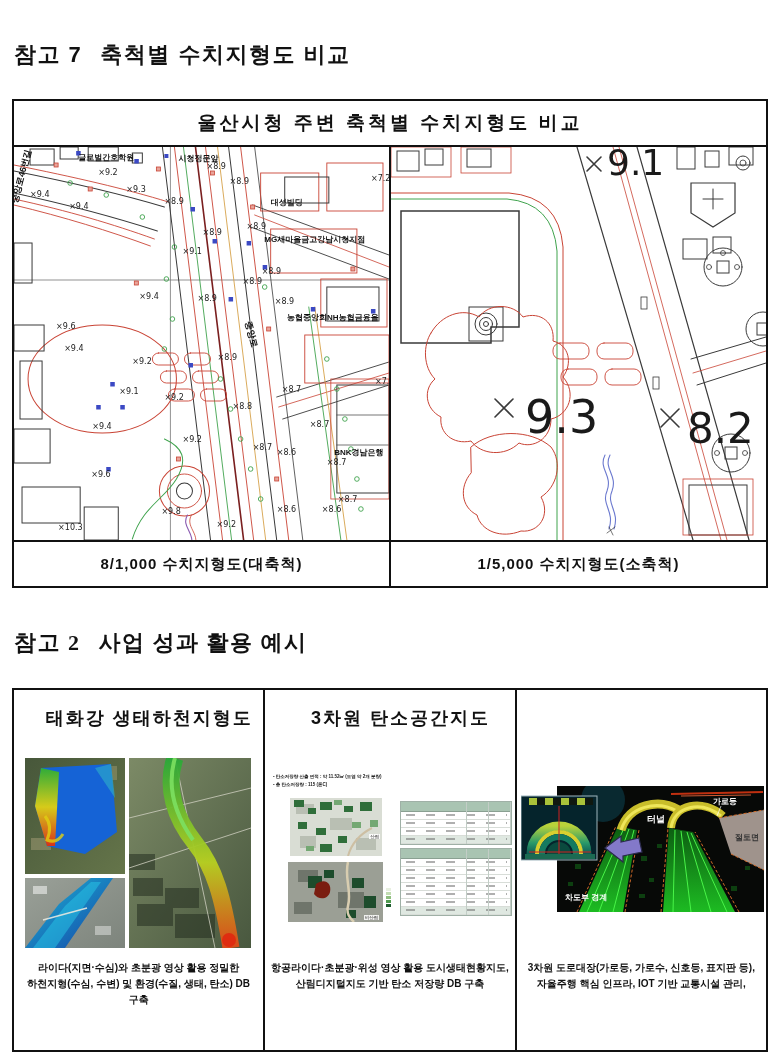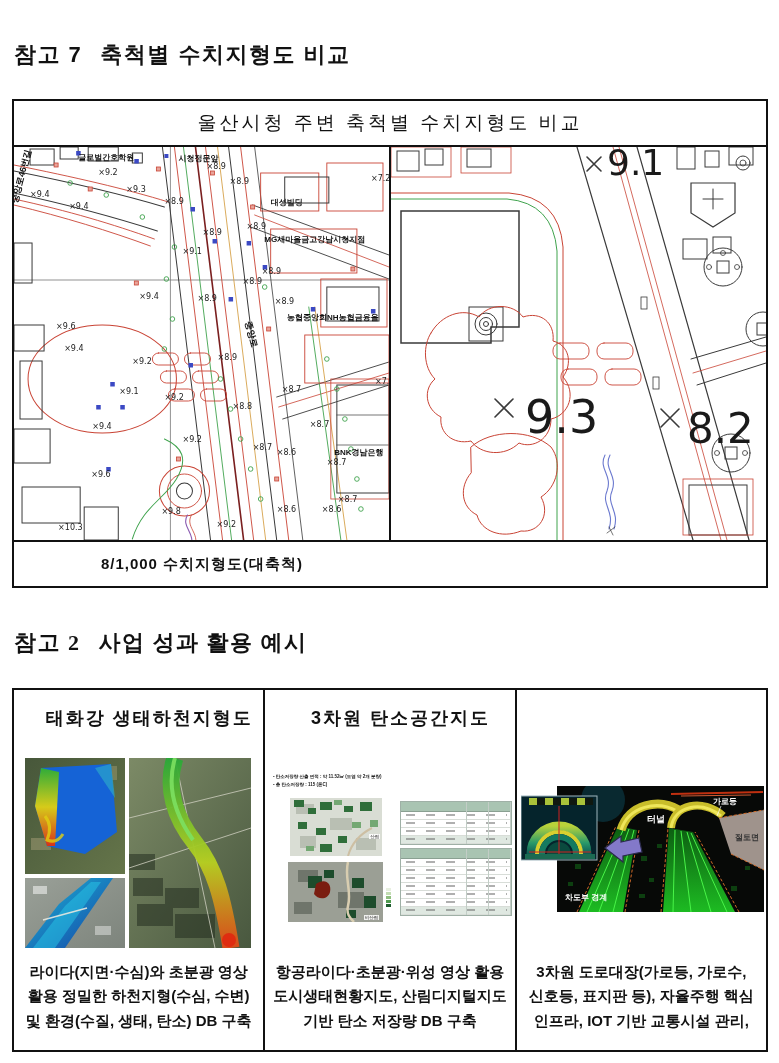--- a/index.html
+++ b/index.html
@@ -3,38 +3,38 @@
 <meta charset="utf-8">
 <style>
   html,body{margin:0;padding:0;}
   body{width:779px;height:1063px;background:#fff;position:relative;
        font-family:"Liberation Sans","DejaVu Sans",sans-serif;color:#111;overflow:hidden;}
   .sec-head{position:absolute;left:14px;font-size:22px;font-weight:700;letter-spacing:1.5px;}
   .sec-head .lbl{margin-right:18px;}
   
   #table1{position:absolute;left:12px;top:99px;width:752px;height:485px;border:2px solid #111;}
   .t1-title{height:44px;border-bottom:2px solid #111;display:flex;align-items:center;justify-content:center;
-            font-size:19px;font-weight:400;letter-spacing:3px;}
+            font-size:19px;font-weight:700;letter-spacing:3px;}
   .t1-maps{display:flex;height:393px;}
   .t1-map{width:50%;position:relative;overflow:hidden;background:#fff;}
   .t1-map.right{border-left:2px solid #111;}
   .t1-caps{display:flex;height:44px;border-top:2px solid #111;}
   .t1-cap{width:50%;display:flex;align-items:center;justify-content:center;font-size:15px;font-weight:700;letter-spacing:1px;}
   .t1-cap.right{border-left:2px solid #111;}
   svg{display:block;}
   .elev{font-family:"DejaVu Sans",sans-serif;font-size:8px;fill:#222;}
   .place{font-family:"Liberation Sans",sans-serif;font-size:8px;font-weight:700;fill:#111;text-anchor:middle;}
   .roadname{font-family:"Liberation Sans",sans-serif;font-size:9px;font-weight:700;fill:#111;text-anchor:middle;}
   .bigelev{font-family:"DejaVu Sans",sans-serif;fill:#1a1a1a;}
   
   #table2{position:absolute;left:12px;top:688px;width:752px;height:360px;border:2px solid #111;display:flex;}
   .t2-col{width:33.333%;position:relative;}
   .t2-col.mid,.t2-col.rightc{border-left:2px solid #111;}
   .t2-title{margin-top:16px;text-align:center;font-size:18px;font-weight:700;letter-spacing:2px;padding-left:21px;}
-  .t2-desc{position:absolute;left:5px;right:5px;top:270px;text-align:center;font-size:15px;font-weight:700;
+  .t2-desc{position:absolute;left:5px;right:5px;top:270px;text-align:center;font-size:10px;font-weight:700;
            line-height:1.62;word-break:keep-all;}
   .t2-fig{position:absolute;}
   
   #slide{left:5px;top:80px;width:241px;height:152px;background:#fff;}
   #slide .bullet{font-size:4.5px;line-height:1.7;color:#222;white-space:nowrap;font-weight:700;}
   #slide .bullet::before{content:"▪ ";font-size:4px;}
   .mini-map{position:absolute;}
   .mini-chip{position:absolute;font-size:4.5px;background:rgba(255,255,255,.85);color:#222;padding:0 1px;line-height:1.2;}
   .mini-table{position:absolute;border:0.5px solid #9fb0a6;background:#fff;}
   .mini-table .hd{height:9px;background:#a9c4b2;border-bottom:0.5px solid #8aa092;}
@@ -349,20 +349,21 @@
             <text x="216" y="28" font-size="36" class="bigelev">9.1</text>
             <text x="134" y="286" font-size="46" class="bigelev">9.3</text>
             <text x="296" y="296" font-size="42" class="bigelev">8.2</text>
           </g>
       </svg>
     </div>
   </div>
 
   <div class="t1-caps">
     <div class="t1-cap">8/1,000 수치지형도(대축척)</div>
+    <div class="t1-cap right">1/5,000 수치지형도(소축척)</div>
   </div>
 </div>
 
 <div class="sec-head" style="top:628px;font-family:Liberation Serif, serif;">
   <span class="lbl">참고 2</span><span>사업 성과 활용 예시</span>
 </div>
 
 <div id="table2">
 
   <div class="t2-col">

